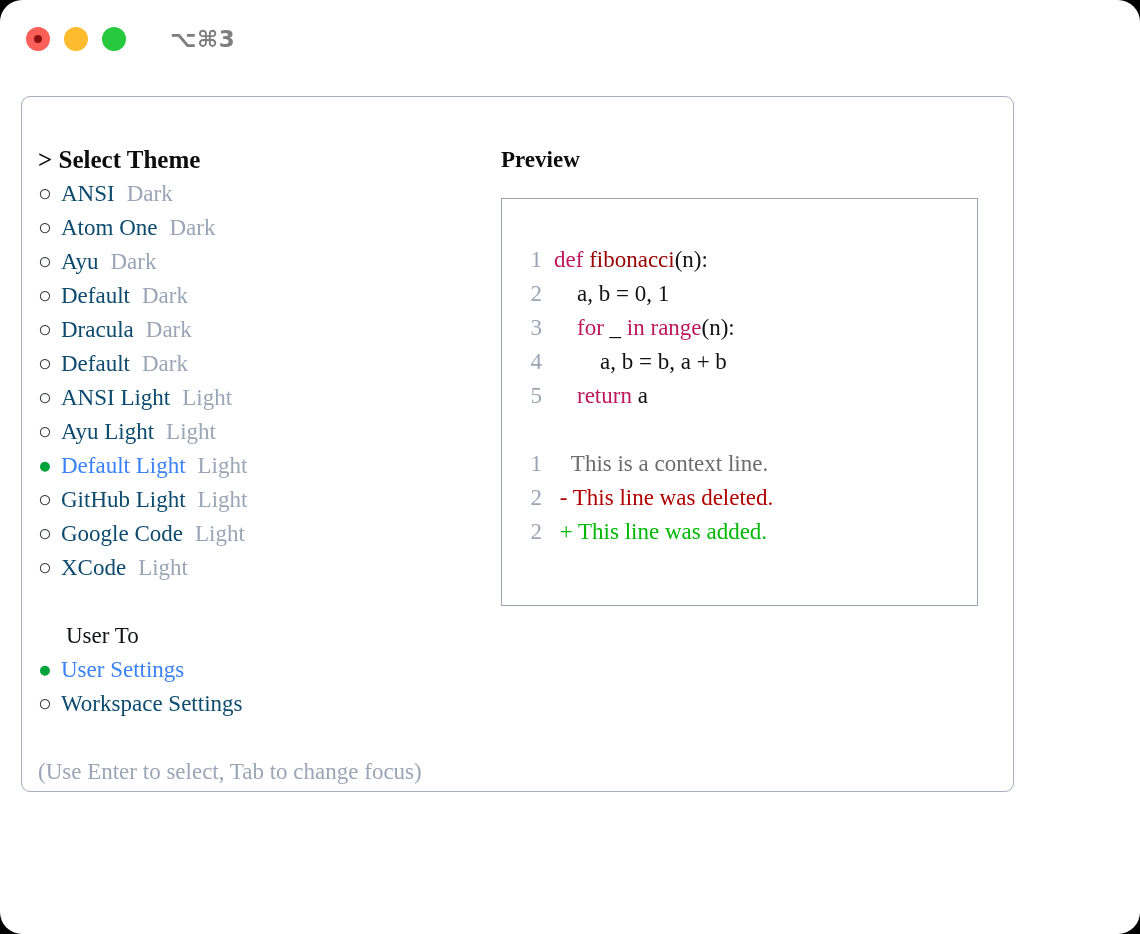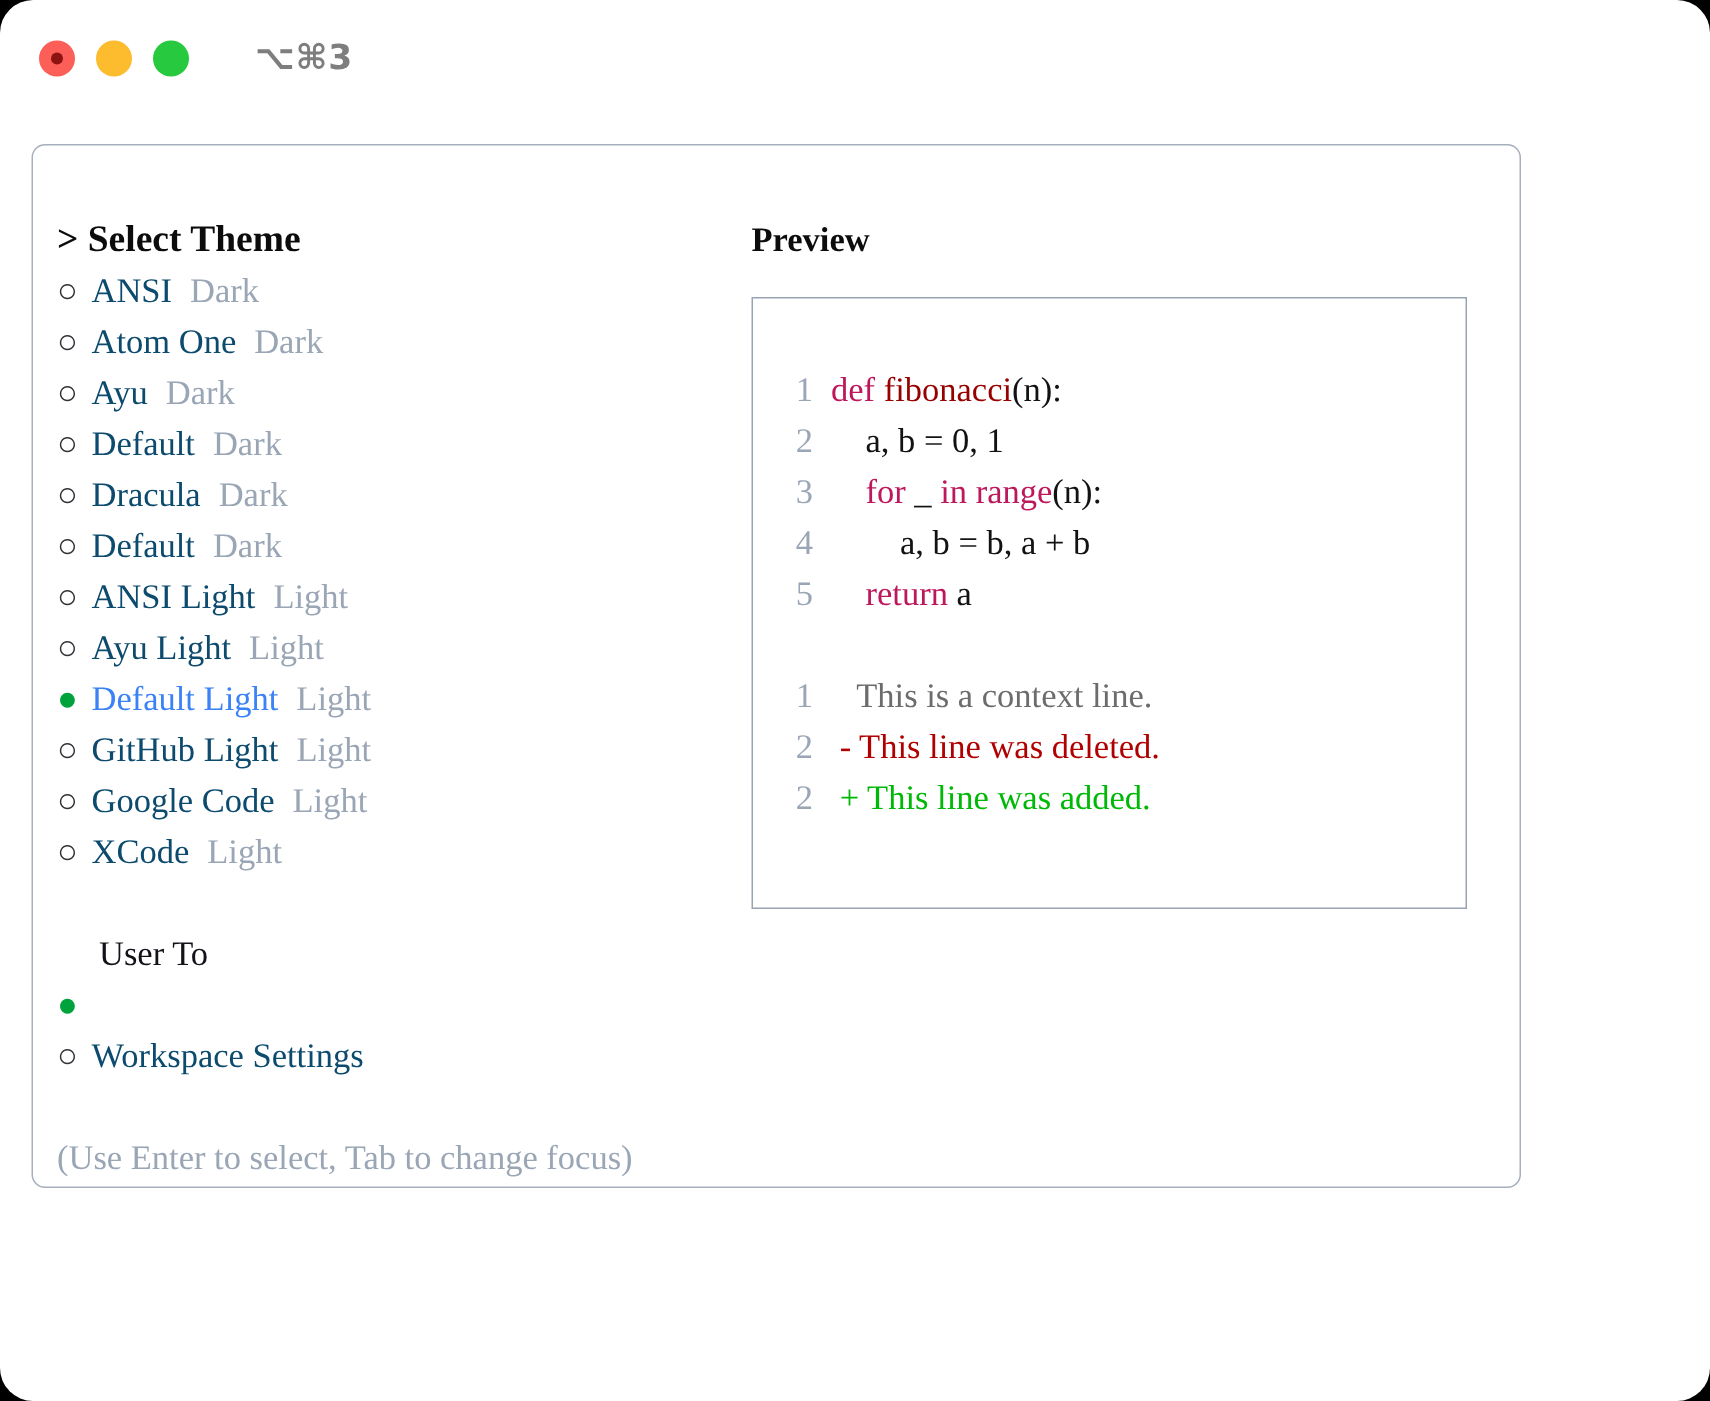--- a/index.html
+++ b/index.html
@@ -224,21 +224,21 @@
             <div class="opt selected"><span class="bullet on">●</span><span class="opt-label">Default Light</span><span class="opt-tag">Light</span></div>
             <div class="opt"><span class="bullet off">○</span><span class="opt-label">GitHub Light</span><span class="opt-tag">Light</span></div>
             <div class="opt"><span class="bullet off">○</span><span class="opt-label">Google Code</span><span class="opt-tag">Light</span></div>
             <div class="opt"><span class="bullet off">○</span><span class="opt-label">XCode</span><span class="opt-tag">Light</span></div>
           </div>
 
         <div class="section-spacer"></div>
 
         <div class="sub-heading">User To</div>
         <div class="opt-list" id="apply-list">
-            <div class="opt selected"><span class="bullet on">●</span></div>
+            <div class="opt selected"><span class="bullet on">●</span><span class="opt-label">User Settings</span></div>
             <div class="opt"><span class="bullet off">○</span><span class="opt-label">Workspace Settings</span></div>
           </div>
 
         <div class="hint">(Use Enter to select, Tab to change focus)</div>
       </div>
 
       <div class="right-col">
         <div class="preview-title">Preview</div>
         <div class="preview-box">
           <div id="code-block">

